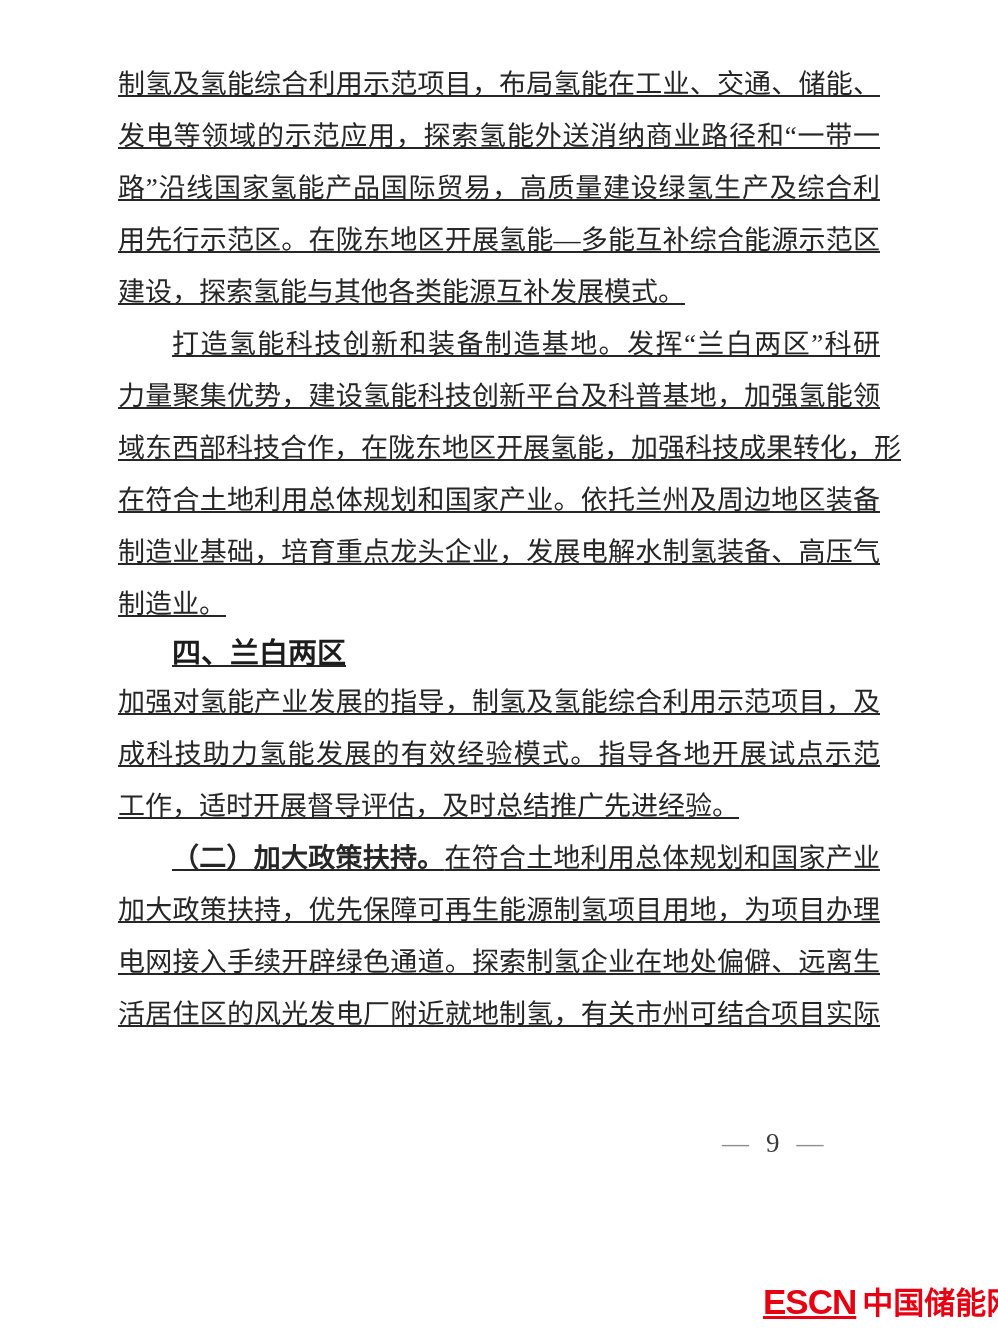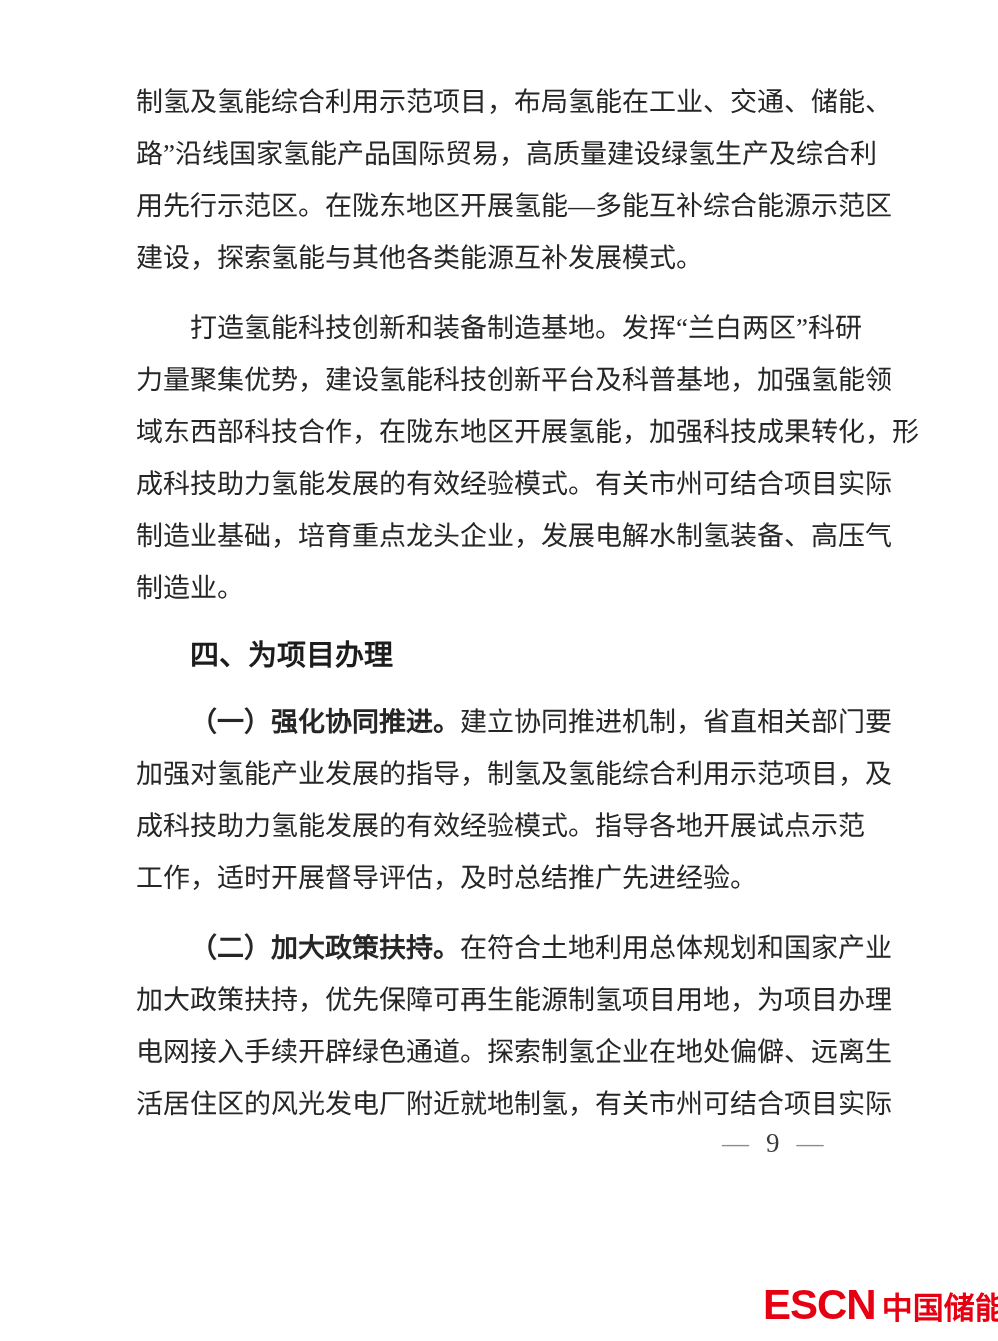--- a/index.html
+++ b/index.html
@@ -13,21 +13,21 @@
     color: #262626;
   }
   .content {
     position: absolute;
     left: 118px;
     top: 58px;
     width: 762px;
     font-size: 27px;
     line-height: 52px;
   }
-  .block { margin: 18px; }
+  .block { margin: 0; text-decoration: underline; }
   .line {
     text-align: justify;
     text-align-last: justify;
     white-space: nowrap;
     height: 52px;
   }
   .line.last {
     text-align: right;
     text-align-last: left;
   }
@@ -56,56 +56,57 @@
     position: absolute;
     left: 763px;
     top: 1284px;
     display: flex;
     align-items: baseline;
     font-family: "Liberation Sans", "DejaVu Sans", sans-serif;
     font-weight: bold;
     white-space: nowrap;
   }
   .wm-latin {
-    font-size: 42px;
+    font-size: 35px;
     letter-spacing: -1px;
     line-height: 1;
+    text-decoration: underline;
   }
   .wm-cn {
     font-size: 31px;
     margin-left: 6px;
     line-height: 1;
     letter-spacing: 0px;
   }
 </style>
 </head>
 <body>
 
 <div class="page">
 
   <div class="content">
       <div class="block paragraph">
         <div class="line"><span>制氢及氢能综合利用示范项目，布局氢能在工业、交通、储能、</span></div>
+        <div class="line"><span>发电等领域的示范应用，探索氢能外送消纳商业路径和“一带一</span></div>
         <div class="line"><span>路”沿线国家氢能产品国际贸易，高质量建设绿氢生产及综合利</span></div>
         <div class="line"><span>用先行示范区。在陇东地区开展氢能—多能互补综合能源示范区</span></div>
         <div class="line last"><span>建设，探索氢能与其他各类能源互补发展模式。</span></div>
       </div>
       <div class="block paragraph">
         <div class="line indent"><span>打造氢能科技创新和装备制造基地。发挥“兰白两区”科研</span></div>
         <div class="line"><span>力量聚集优势，建设氢能科技创新平台及科普基地，加强氢能领</span></div>
         <div class="line"><span>域东西部科技合作，在陇东地区开展氢能，加强科技成果转化，形</span></div>
-        <div class="line"><span>成科技助力氢能发展的有效经验模式。有关市州可结合项目实际</span></div>
+        <div class="line"><span>在符合土地利用总体规划和国家产业。依托兰州及周边地区装备</span></div>
         <div class="line"><span>制造业基础，培育重点龙头企业，发展电解水制氢装备、高压气</span></div>
         <div class="line last"><span>制造业。</span></div>
       </div>
       <div class="block heading">
-        <div class="line indent last"><span class="lead">四、为项目办理</span></div>
+        <div class="line indent last"><span class="lead">四、兰白两区</span></div>
       </div>
       <div class="block paragraph">
-        <div class="line indent"><span class="lead">（一）强化协同推进。</span><span>建立协同推进机制，省直相关部门要</span></div>
         <div class="line"><span>加强对氢能产业发展的指导，制氢及氢能综合利用示范项目，及</span></div>
         <div class="line"><span>成科技助力氢能发展的有效经验模式。指导各地开展试点示范</span></div>
         <div class="line last"><span>工作，适时开展督导评估，及时总结推广先进经验。</span></div>
       </div>
       <div class="block paragraph">
         <div class="line indent"><span class="lead">（二）加大政策扶持。</span><span>在符合土地利用总体规划和国家产业</span></div>
         <div class="line"><span>加大政策扶持，优先保障可再生能源制氢项目用地，为项目办理</span></div>
         <div class="line"><span>电网接入手续开辟绿色通道。探索制氢企业在地处偏僻、远离生</span></div>
         <div class="line"><span>活居住区的风光发电厂附近就地制氢，有关市州可结合项目实际</span></div>
       </div>

